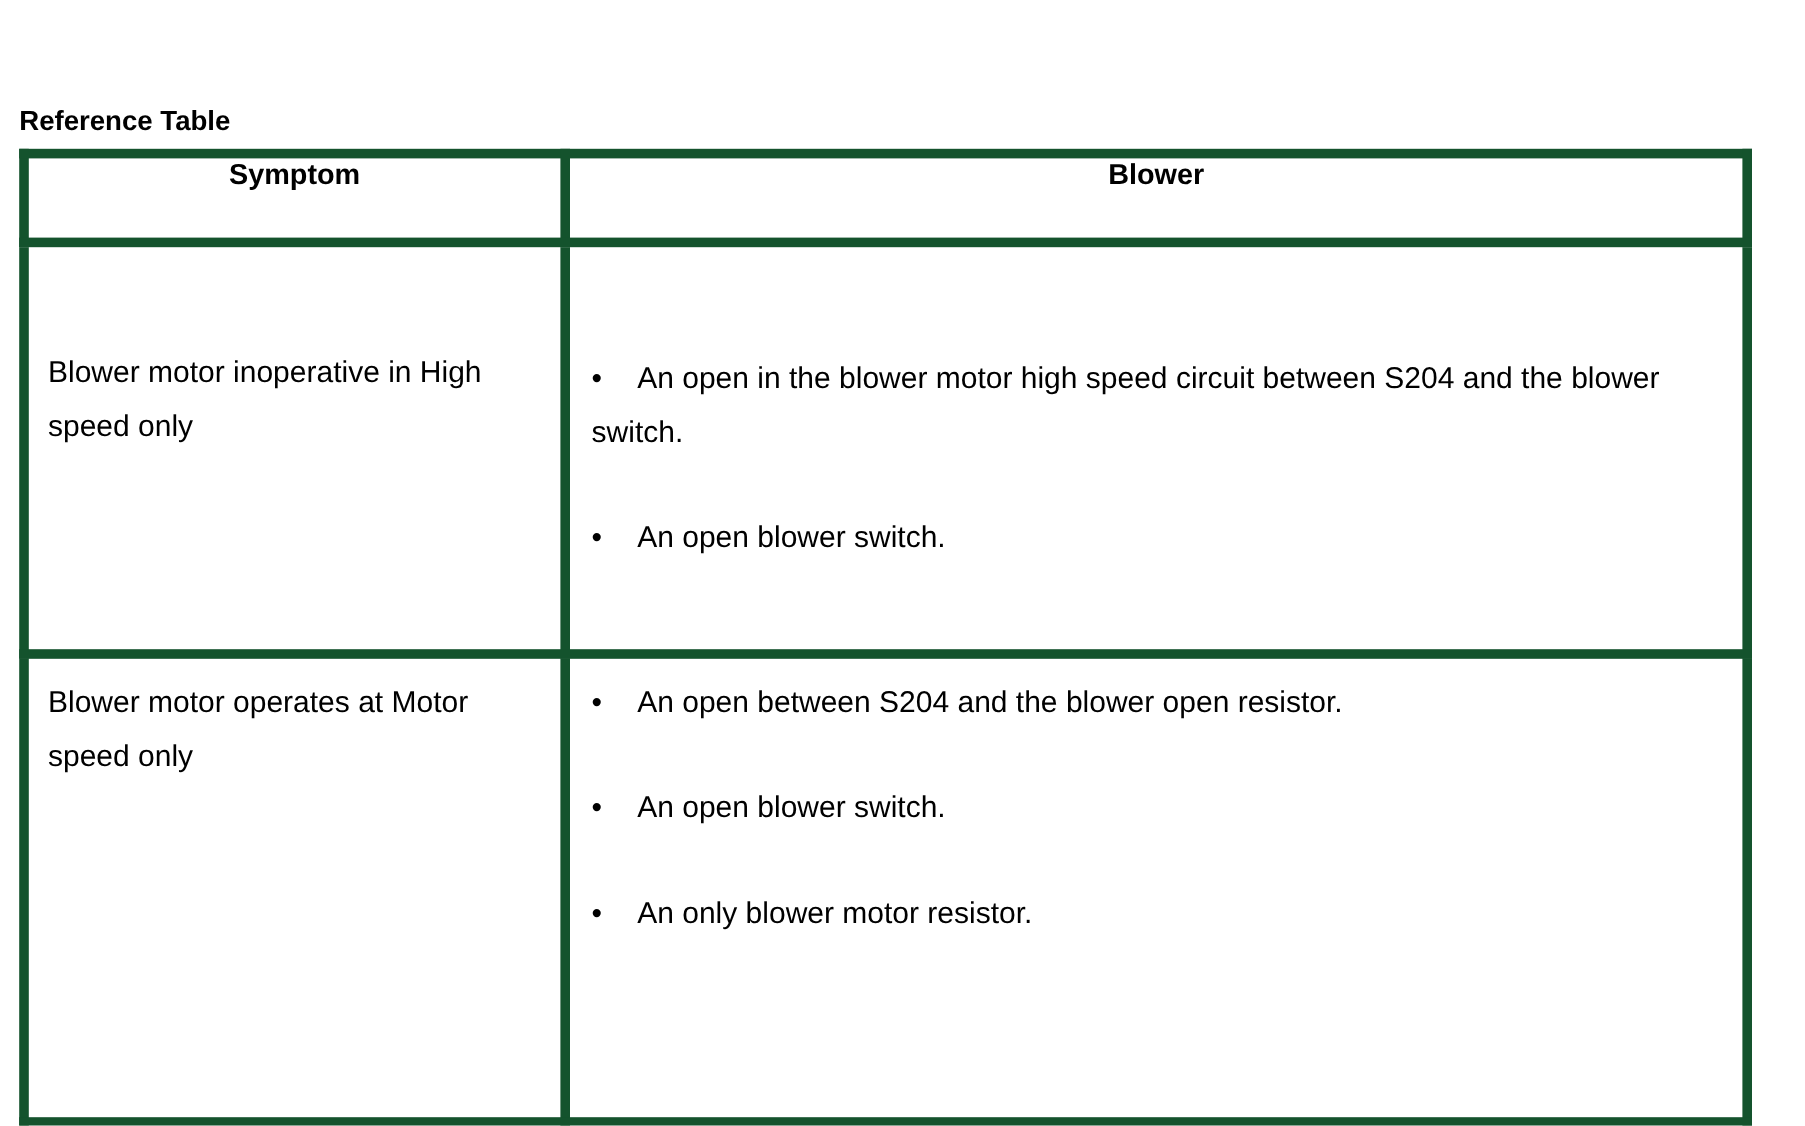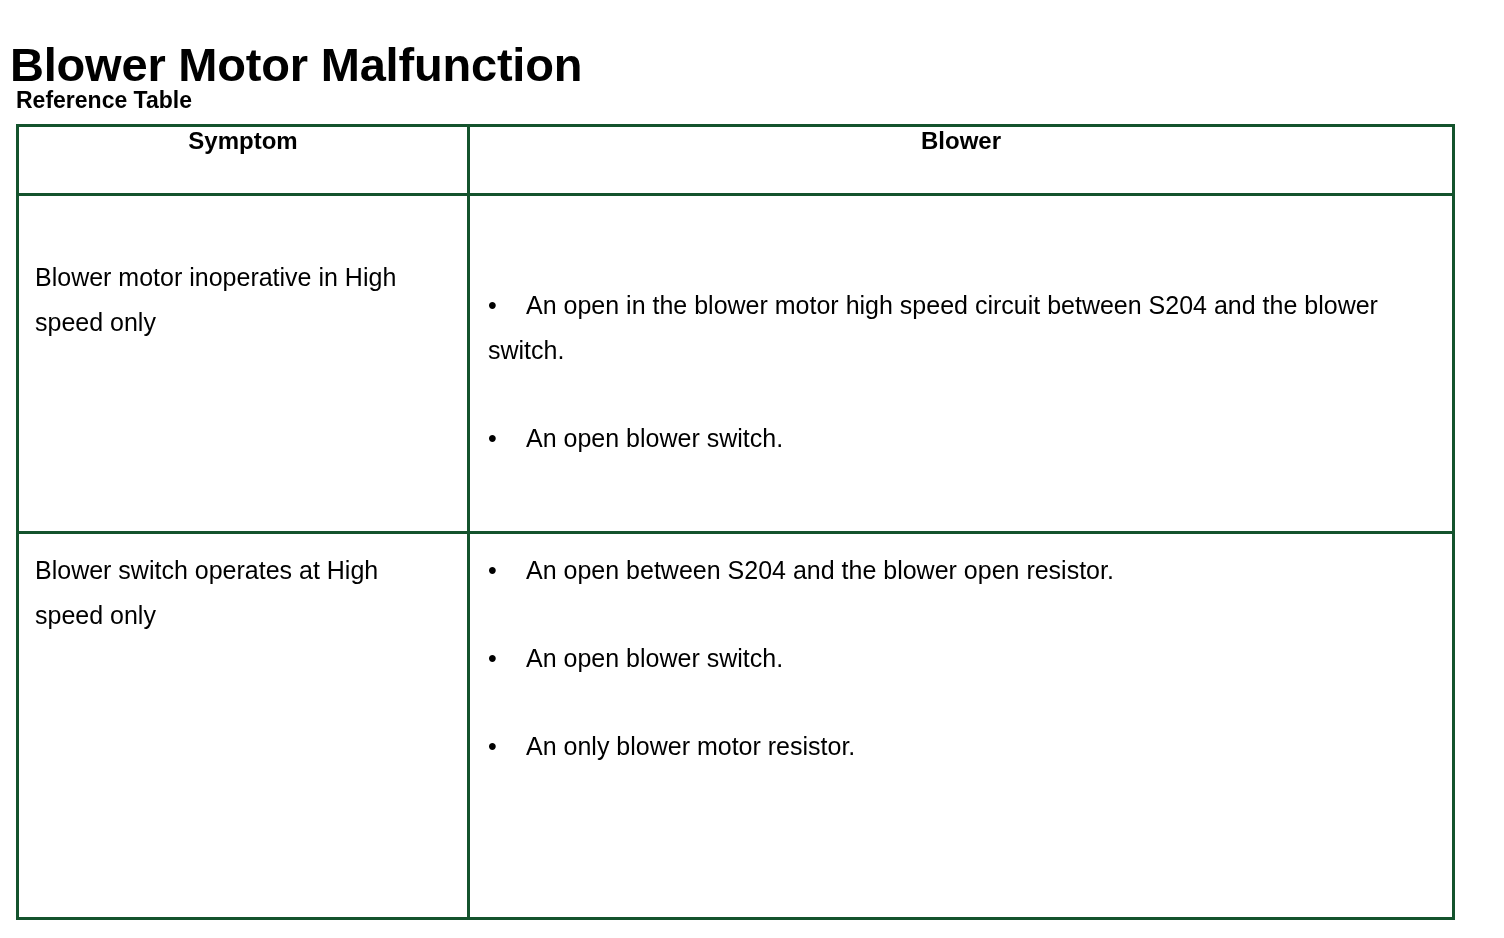--- a/index.html
+++ b/index.html
@@ -50,21 +50,21 @@
     position: absolute;
     left: 16px;
     top: 124px;
     width: 1436px;
     height: 796px;
     border-collapse: collapse;
     table-layout: fixed;
   }
   .ref-table td,
   .ref-table th {
-    border: 3px solid #14532d;
+    border: 8px solid #14532d;
     vertical-align: top;
     padding: 0;
     background: #ffffff;
   }
 
   .col-symptom { width: 451px; }
   .col-causes  { width: 985px; }
 
   .hdr-cell {
     height: 66px;
@@ -79,21 +79,21 @@
     font-size: 25px;
     font-weight: normal;
     line-height: 45px;
   }
 
   .symptom-text {
     padding: 87px 14px 0 16px;
     margin: 0;
   }
   
-  .row-1 .symptom-text { padding-top: 59px; }
+  .row-1 .symptom-text { padding-top: 82px; }
   .row-2 .symptom-text { padding-top: 14px; }
 
   .row-1 .body-cell { height: 335px; }
   .row-2 .body-cell { height: 382px; }
 
   .causes-list {
     list-style: none;
     margin: 0;
     padding: 0;
   }
@@ -119,21 +119,20 @@
     text-align: left;
   }
 
   .cause-text { text-indent: 0; }
 </style>
 </head>
 <body>
 
 <div id="page">
 
-  <h1 class="doc-title">Blower Motor Malfunction</h1>
 
   <h2 class="doc-subtitle">Reference Table</h2>
 
   <table class="ref-table">
     <colgroup>
       <col class="col-symptom">
       <col class="col-causes">
     </colgroup>
     <thead>
       <tr>
@@ -154,21 +153,21 @@
             </li>
             <li class="cause-item">
               <span class="cause-bullet">•</span>
               <span class="cause-text">An open blower switch.</span>
             </li>
           </ul>
         </td>
       </tr>
       <tr class="row-2">
         <td class="body-cell">
-          <p class="symptom-text">Blower switch operates at High speed only</p>
+          <p class="symptom-text">Blower motor operates at Motor speed only</p>
         </td>
         <td class="body-cell">
           <ul class="causes-list">
             <li class="cause-item">
               <span class="cause-bullet">•</span>
               <span class="cause-text">An open between S204 and the blower open resistor.</span>
             </li>
             <li class="cause-item">
               <span class="cause-bullet">•</span>
               <span class="cause-text">An open blower switch.</span>

